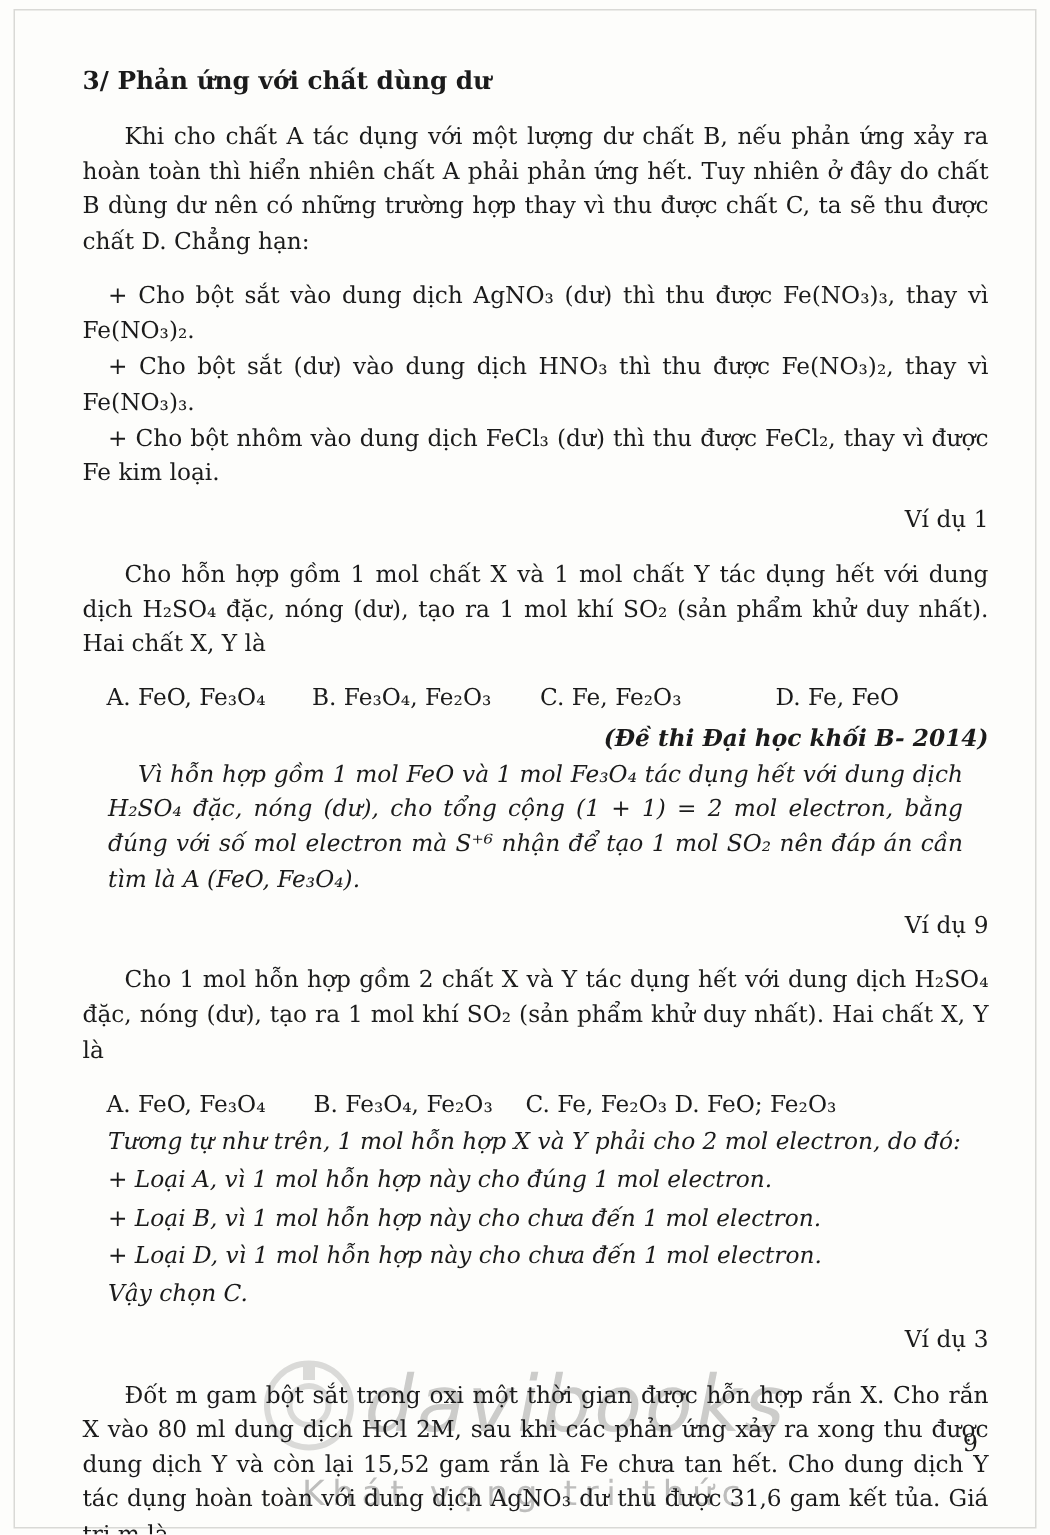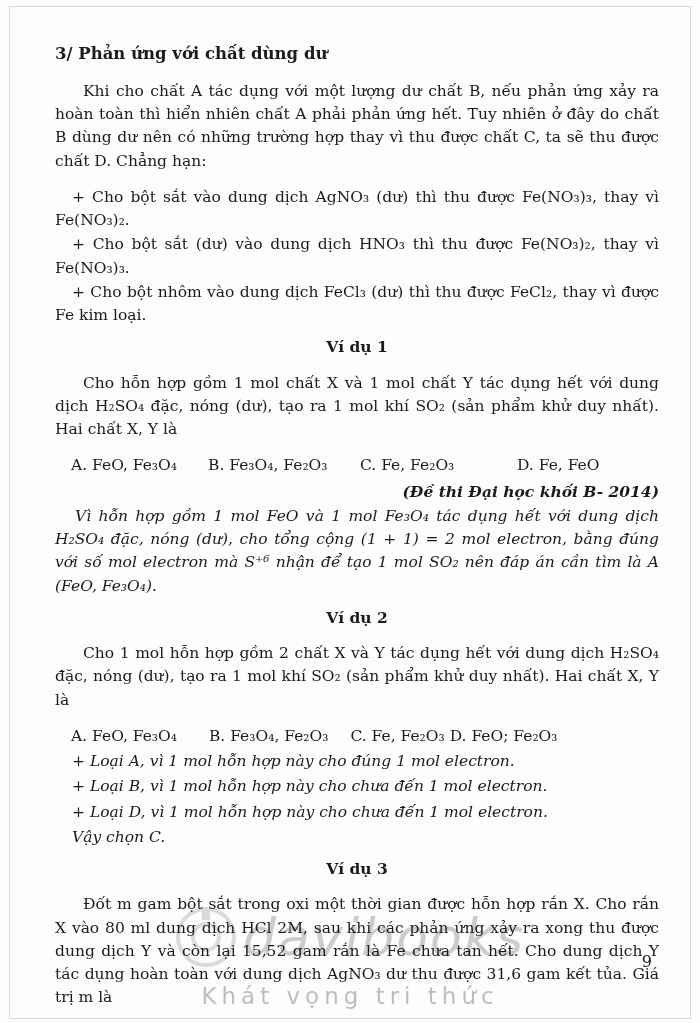--- a/index.html
+++ b/index.html
@@ -32,23 +32,23 @@
   }
   .section-heading {
     font-weight: bold;
     font-size: 16.5px;
     margin: 0 0 5px 0;
     text-align: left;
   }
   .para { margin: 13px 0; text-indent: 28px; }
   .bullet { margin: 1px 0; text-indent: 17px; }
   .example-title {
-    font-weight: bold;
+    font-weight: normal;
     margin: 8px 0 2px 0;
-    text-align: center;
+    text-align: right;
   }
   .choices {
     display: grid;
     grid-template-columns: 137px 152px 157px 1fr;
     padding-left: 16px;
     margin: 2px 0;
     text-align: left;
     white-space: nowrap;
   }
   .choices-line {
@@ -61,21 +61,21 @@
   .choices-line .gap-c { margin-left: 17px; }
   .choices-line .gap-none { margin-left: 0; }
   .source {
     text-align: right;
     font-weight: bold;
     font-style: italic;
     margin: 2px 0;
   }
   .solution {
     font-style: italic;
-    margin: 2px 0;
+    margin: 2px 17px;
     text-indent: 20px;
   }
   .sol-line {
     font-style: italic;
     margin: 2px 0;
     text-indent: 17px;
     text-align: left;
   }
   .watermark {
     position: absolute;
@@ -137,28 +137,29 @@
     <p class="para">Cho hỗn hợp gồm 1 mol chất X và 1 mol chất Y tác dụng hết với dung dịch H₂SO₄ đặc, nóng (dư), tạo ra 1 mol khí SO₂ (sản phẩm khử duy nhất). Hai chất X, Y là</p>
     <div class="choices">
       <span>A. FeO, Fe₃O₄</span>
       <span>B. Fe₃O₄, Fe₂O₃</span>
       <span>C. Fe, Fe₂O₃</span>
       <span>D. Fe, FeO</span>
     </div>
     <p class="source">(Đề thi Đại học khối B- 2014)</p>
     <p class="solution">Vì hỗn hợp gồm 1 mol FeO và 1 mol Fe₃O₄ tác dụng hết với dung dịch H₂SO₄ đặc, nóng (dư), cho tổng cộng (1 + 1) = 2 mol electron, bằng đúng với số mol electron mà S⁺⁶ nhận để tạo 1 mol SO₂ nên đáp án cần tìm là A (FeO, Fe₃O₄).</p>
 
-    <div class="example-title">Ví dụ 2</div>
+    <div class="example-title">Ví dụ 9</div>
     <p class="para">Cho 1 mol hỗn hợp gồm 2 chất X và Y tác dụng hết với dung dịch H₂SO₄ đặc, nóng (dư), tạo ra 1 mol khí SO₂ (sản phẩm khử duy nhất). Hai chất X, Y là</p>
     <div class="choices-line">
       <span>A. FeO, Fe₃O₄</span>
       <span class="gap-b">B. Fe₃O₄, Fe₂O₃</span>
       <span class="gap-c">C. Fe, Fe₂O₃</span>
       <span class="gap-none">D. FeO; Fe₂O₃</span>
     </div>
+    <p class="sol-line">Tương tự như trên, 1 mol hỗn hợp X và Y phải cho 2 mol electron, do đó:</p>
     <p class="sol-line">+ Loại A, vì 1 mol hỗn hợp này cho đúng 1 mol electron.</p>
     <p class="sol-line">+ Loại B, vì 1 mol hỗn hợp này cho chưa đến 1 mol electron.</p>
     <p class="sol-line">+ Loại D, vì 1 mol hỗn hợp này cho chưa đến 1 mol electron.</p>
     <p class="sol-line">Vậy chọn C.</p>
 
     <div class="example-title">Ví dụ 3</div>
     <p class="para">Đốt m gam bột sắt trong oxi một thời gian được hỗn hợp rắn X. Cho rắn X vào 80 ml dung dịch HCl 2M, sau khi các phản ứng xảy ra xong thu được dung dịch Y và còn lại 15,52 gam rắn là Fe chưa tan hết. Cho dung dịch Y tác dụng hoàn toàn với dung dịch AgNO₃ dư thu được 31,6 gam kết tủa. Giá trị m là</p>
     <div class="choices">
       <span>A. 20,16</span>
       <span>B. 28,00</span>

